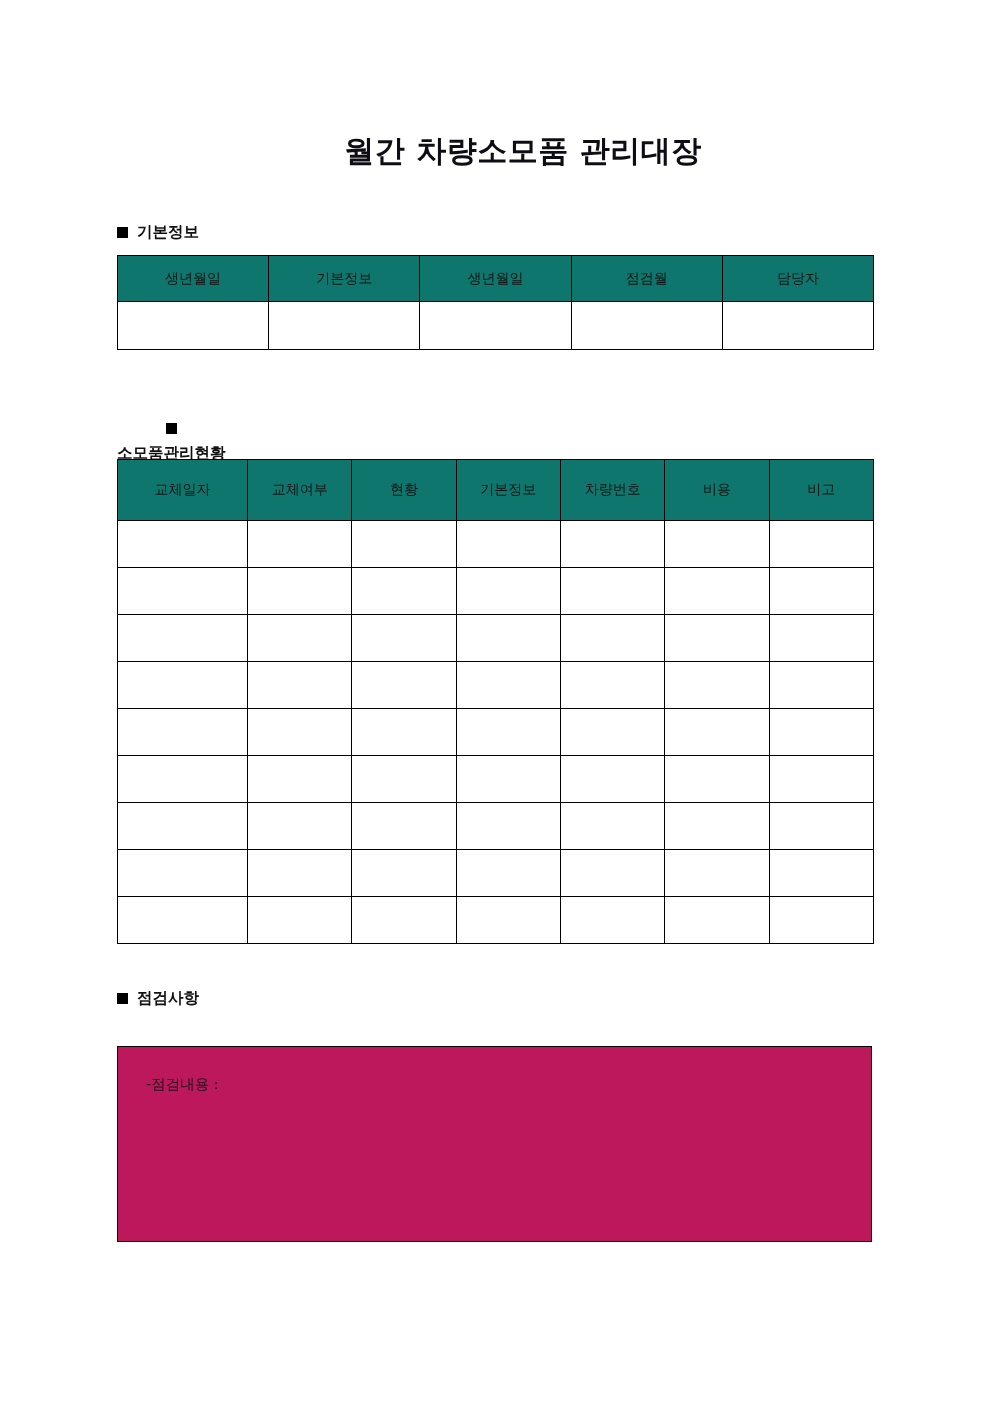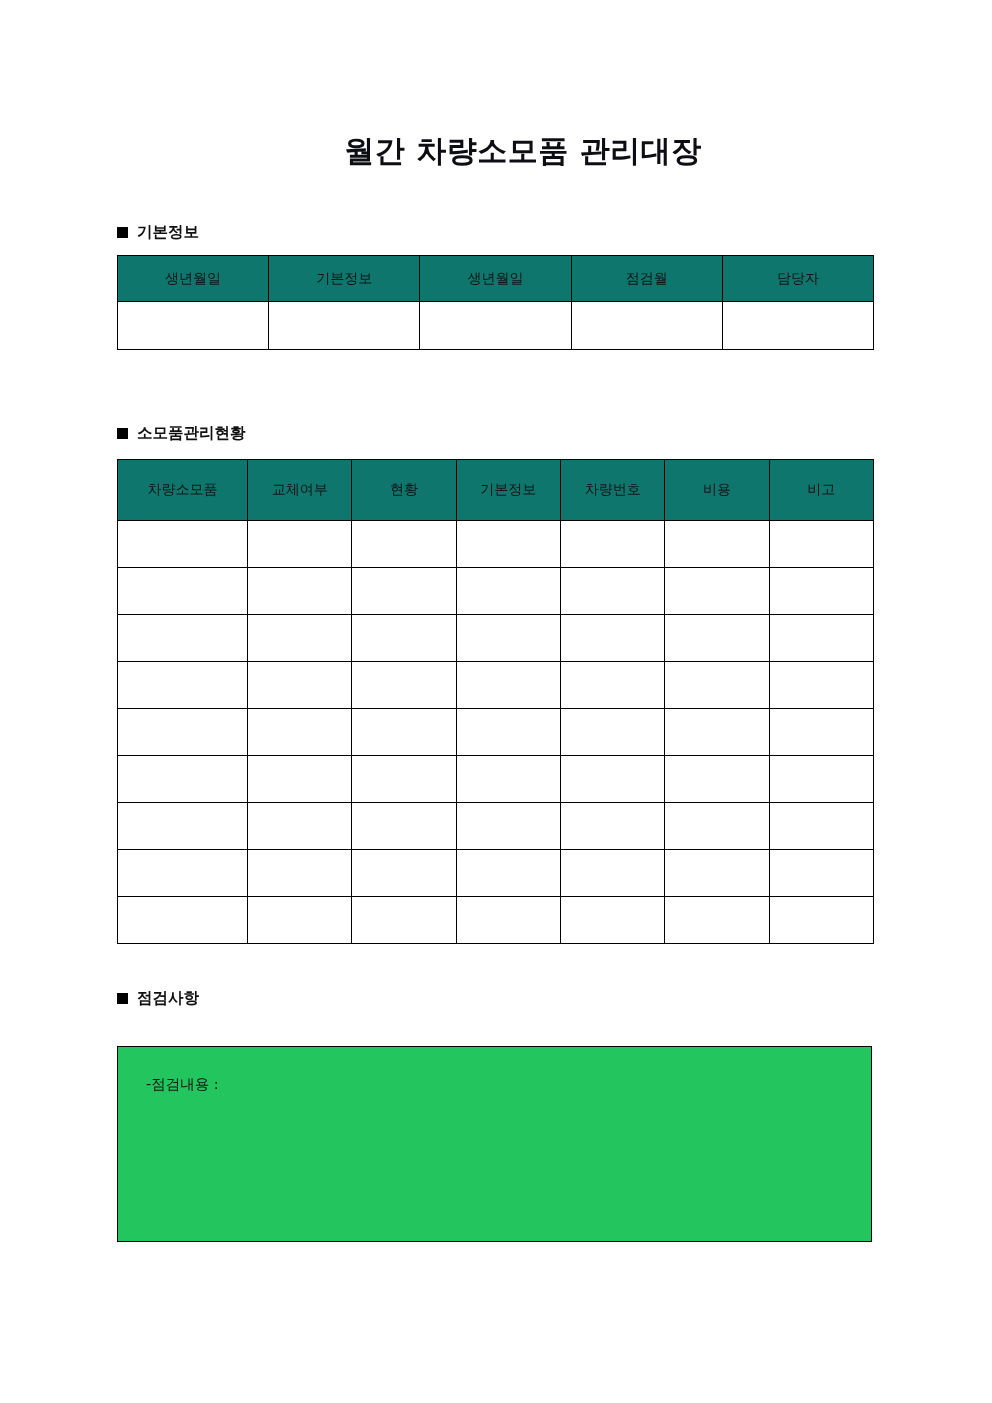--- a/index.html
+++ b/index.html
@@ -54,21 +54,21 @@
   .bullet-square {
     display: inline-block;
     width: 11px;
     height: 11px;
     background: #000000;
     flex: 0 0 auto;
     position: relative;
     top: 0px;
   }
   #heading-basic-info  { top: 222px; }
-  #heading-supplies    { top: 423px; }
+  #heading-supplies    { top: 423px; flex-direction: column; }
   #heading-inspection  { top: 988px; text-align: right; }
 
   
   table.form-table {
     position: absolute;
     left: 117px;
     width: 757px;
     border-collapse: collapse;
     table-layout: fixed;
   }
@@ -100,21 +100,21 @@
   #table-supplies td { height: 46px; }
 
   
   #inspection-box {
     position: absolute;
     left: 117px;
     top: 1046px;
     width: 755px;
     height: 196px;
     border: 1px solid #000000;
-    background: #22c55e;
+    background: #be185d;
     box-sizing: border-box;
     padding: 28px 0 0 28px;
   }
   .inspection-line {
     font-size: 14.5px;
     color: #141414;
     margin: 0 0 38px 0;
     white-space: nowrap;
   }
 </style>
@@ -168,21 +168,21 @@
       <col style="width:17.2%">
         <col style="width:13.8%">
         <col style="width:13.8%">
       <col style="width:13.8%">
         <col style="width:13.8%">
         <col style="width:13.8%">
       <col style="width:13.8%">
     </colgroup>
     <thead>
       <tr>
-        <th>차량소모품</th>
+        <th>교체일자</th>
         <th>교체여부</th>
         <th>현황</th>
         <th>기본정보</th>
         <th>차량번호</th>
         <th>비용</th>
         <th>비고</th>
       </tr>
     </thead>
     <tbody id="supplies-body">
         <tr>

